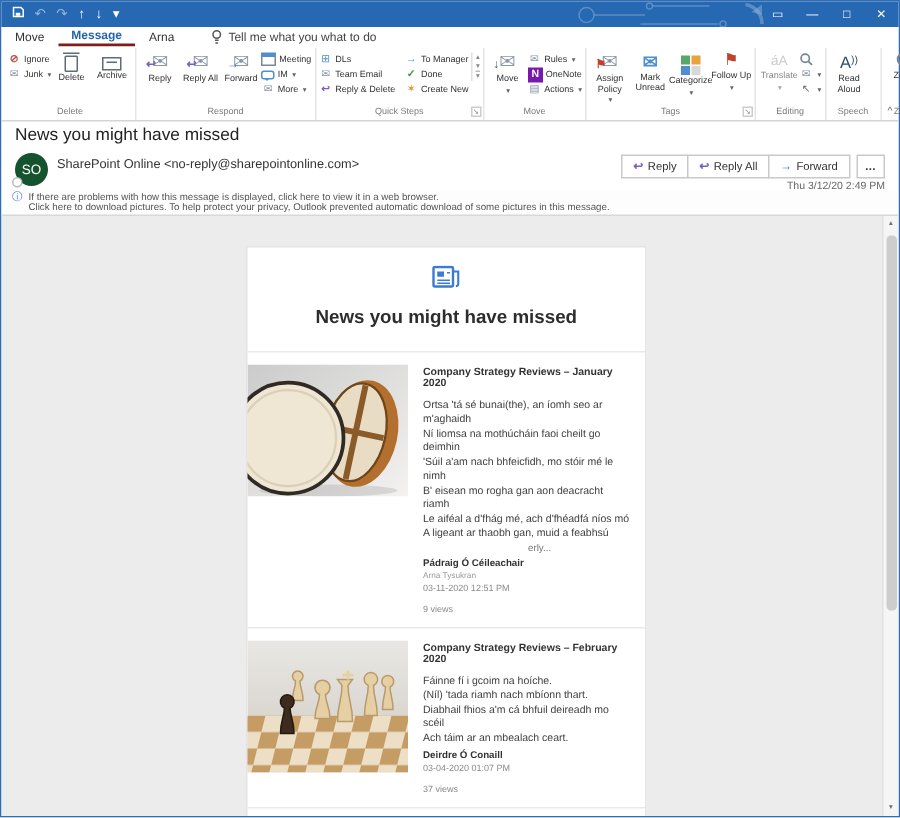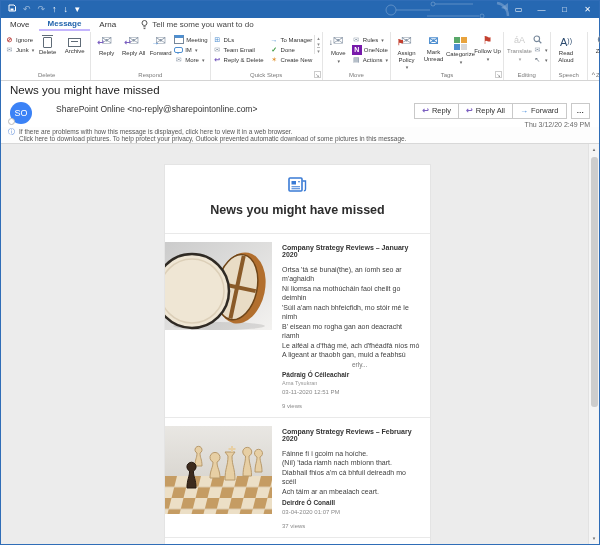--- a/index.html
+++ b/index.html
@@ -13,21 +13,21 @@
   .qat{display:flex;gap:7px;margin-left:7px;align-items:center;font-size:9px;z-index:2}
   .qat .q{line-height:17px;cursor:default}
   .qat .dim{opacity:.5}
   .tb-title{position:absolute;left:0;right:0;text-align:center;font-size:7.5px;letter-spacing:.1px;z-index:1}
   .winbtns{margin-left:auto;display:flex;z-index:3}
   .winbtn{width:23px;height:17px;display:flex;align-items:center;justify-content:center;font-size:8px}
 
   
   .menubar{flex:0 0 13px;background:#fff;display:flex;align-items:stretch;font-size:8px;color:#333}
   .mtab{padding:0 9px;display:flex;align-items:center}
-  .mtab.active{color:#2465ad;font-weight:bold;border-bottom:2px solid #c4b5fd}
+  .mtab.active{color:#2465ad;font-weight:bold;border-bottom:2px solid #7f1d1d}
   .tellme{display:flex;align-items:center;gap:4px;margin-left:16px;color:#444}
 
   
   .ribbon{flex:0 0 46px;background:#fff;border-bottom:1px solid #d4d4d4;display:flex;padding:1px 2px 0;position:relative}
   .rgroup{display:flex;flex-direction:column;border-right:1px solid #e5e5e5;padding:0 2px;position:relative}
   .rbody{flex:1;display:flex;align-items:flex-start}
   .rlabel{font-size:6px;color:#7a7a7a;text-align:center;padding:1px 6px 2px;white-space:nowrap}
   .launcher{position:absolute;right:1px;bottom:2px;font-size:5px;color:#888;border:1px solid #ccc;width:7px;height:7px;line-height:6px;text-align:center}
   .rbig{display:flex;flex-direction:column;align-items:center;width:27px;font-size:6px;line-height:6.5px;color:#333;text-align:center;background:none;border:0;padding-top:2px;gap:1px;cursor:default}
   .rbig .lbl{white-space:normal}
@@ -63,23 +63,23 @@
   .i-translate{font-size:9px;color:#a8a8a8;font-weight:normal;line-height:13px}
   .i-ra{font-size:11px;color:#2c4a6e;line-height:13px}
   .i-ra i{font-style:normal;font-size:7px;vertical-align:3px}
   .qsminiscroll{display:flex;flex-direction:column;margin:3px 0 0 2px;border-left:1px solid #e0e0e0;padding-left:2px;gap:0}
   .qsminiscroll span{font-size:5px;color:#888;line-height:6px;text-align:center}
   .collapse-btn{position:absolute;right:4px;bottom:2px;font-size:7px;color:#666}
 
   
   .subject{flex:0 0 20px;background:#fff;padding:3px 9px;font-size:11.5px;color:#222}
   .sender{flex:0 0 26px;background:#fff;position:relative;display:flex;padding:1px 9px}
-  .avatar{width:22px;height:22px;border-radius:50%;background:#3b82f6;color:#fff;font-size:9px;display:flex;align-items:center;justify-content:center;position:relative;flex:0 0 22px}
+  .avatar{width:22px;height:22px;border-radius:50%;background:#14532d;color:#fff;font-size:9px;display:flex;align-items:center;justify-content:center;position:relative;flex:0 0 22px}
   .badge{position:absolute;bottom:-1px;left:-2px;width:7px;height:7px;border-radius:50%;background:#fff;border:1px solid #b9b9b9}
-  .sinfo{margin-left:24px;padding-top:2px}
+  .sinfo{margin-left:6px;padding-top:2px}
   .sname{font-size:8.5px;color:#333}
   .sto{font-size:7.5px;color:#777;margin-top:3px}
   .actions{position:absolute;right:9px;top:2px;display:flex;align-items:center}
   .abtn{border:1px solid #c9c9c9;background:#fff;font-size:7.5px;color:#333;padding:0 7px;height:16px;display:flex;align-items:center;gap:3px;margin-left:-1px;cursor:default}
   .abtn .arr{font-weight:bold;font-size:8px}
   .arr.p{color:#7b5fc0}.arr.b{color:#2f7cd6}
   .amore{margin-left:4px;padding:0 5px;font-weight:bold}
   .sdate{position:absolute;right:9px;top:20px;font-size:7px;color:#666}
 
   
@@ -153,21 +153,21 @@
   <div class="menubar">
     <div class="mtab">Move</div>
     <div class="mtab active">Message</div>
     <div class="mtab">Arna</div>
     <div class="tellme">
       <svg width="7" height="10" viewBox="0 0 7 10">
           <circle cx="3.5" cy="3" r="2.5" fill="none" stroke="#555" stroke-width="1"></circle>
           <line x1="2.3" y1="6.8" x2="4.7" y2="6.8" stroke="#555"></line>
           <line x1="2.6" y1="8.6" x2="4.4" y2="8.6" stroke="#555"></line>
         </svg>
-      <span>Tell me some you want to do</span>
+      <span>Tell me what you what to do</span>
     </div>
   </div>
 
   <div class="ribbon">
 
     <div class="rgroup">
       <div class="rbody">
         <div class="rstack">
           <button class="rsm">
               <span class="gi g-ignore"></span>

